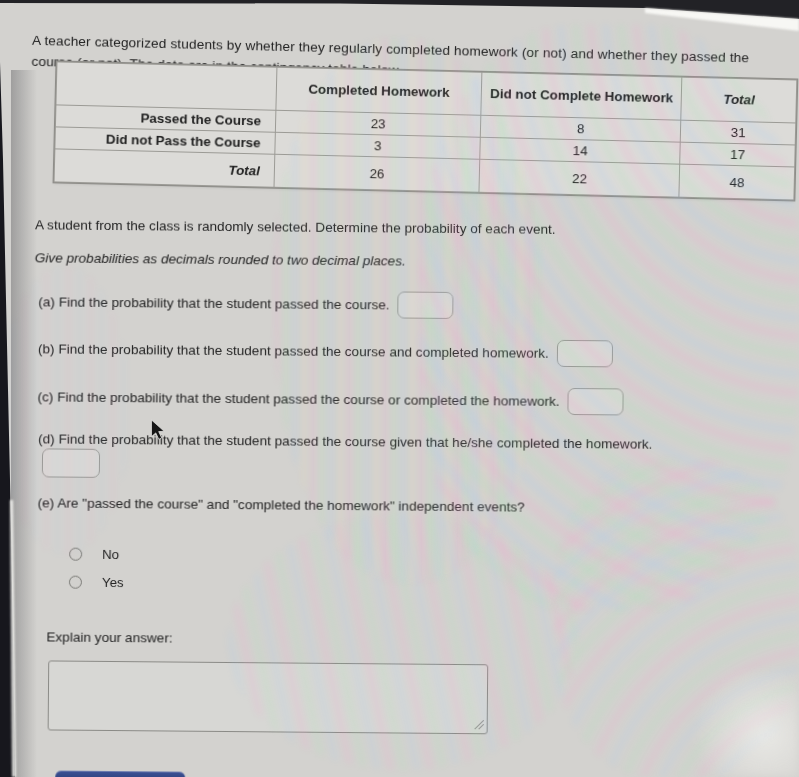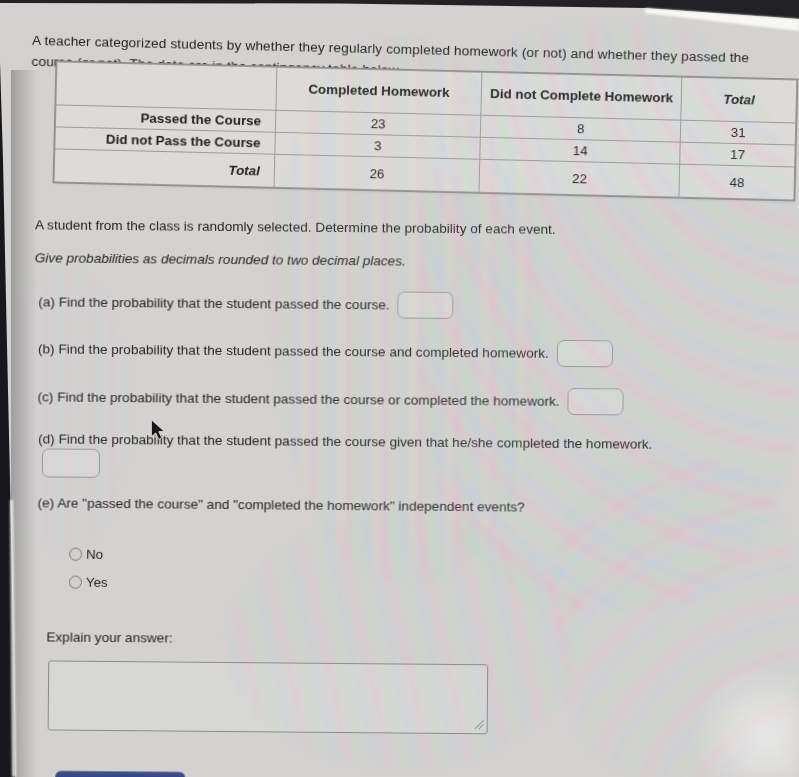--- a/index.html
+++ b/index.html
@@ -31,21 +31,21 @@
 
   .ptext{font-size:13.6px;color:#242424;white-space:nowrap;}
   .note{font-style:italic;}
 
   .qrow{display:flex;align-items:center;height:30px;white-space:nowrap;}
   .ansbox{width:56px;height:27px;border:1.5px solid #9a9a96;border-radius:7px;
           background:#d9d8d5;margin-left:8px;outline:none;box-sizing:border-box;
           font-size:13px;padding:0 6px;color:#222;}
   .ansbox.alone{margin-left:0;}
 
-  .radiorow{display:flex;align-items:center;gap:4px;cursor:default;}
+  .radiorow{display:flex;align-items:center;gap:20px;cursor:default;}
   .radiocircle{width:13px;height:13px;border-radius:50%;border:1.5px solid #767672;
                background:#d2d1ce;box-sizing:border-box;display:inline-block;}
   .radiolabel{font-size:13.3px;color:#242424;}
 
   .explain{font-size:13.6px;color:#242424;}
   .ta{left:54px;top:660px;width:440px;height:70px;box-sizing:border-box;
       border:1px solid #8a8a86;border-radius:3px;background:rgba(224,223,220,.35);
       resize:none;outline:none;font-family:"Liberation Sans",sans-serif;font-size:13px;padding:4px;}
   .grip{left:479px;top:714px;width:12px;height:12px;z-index:12;}
 

